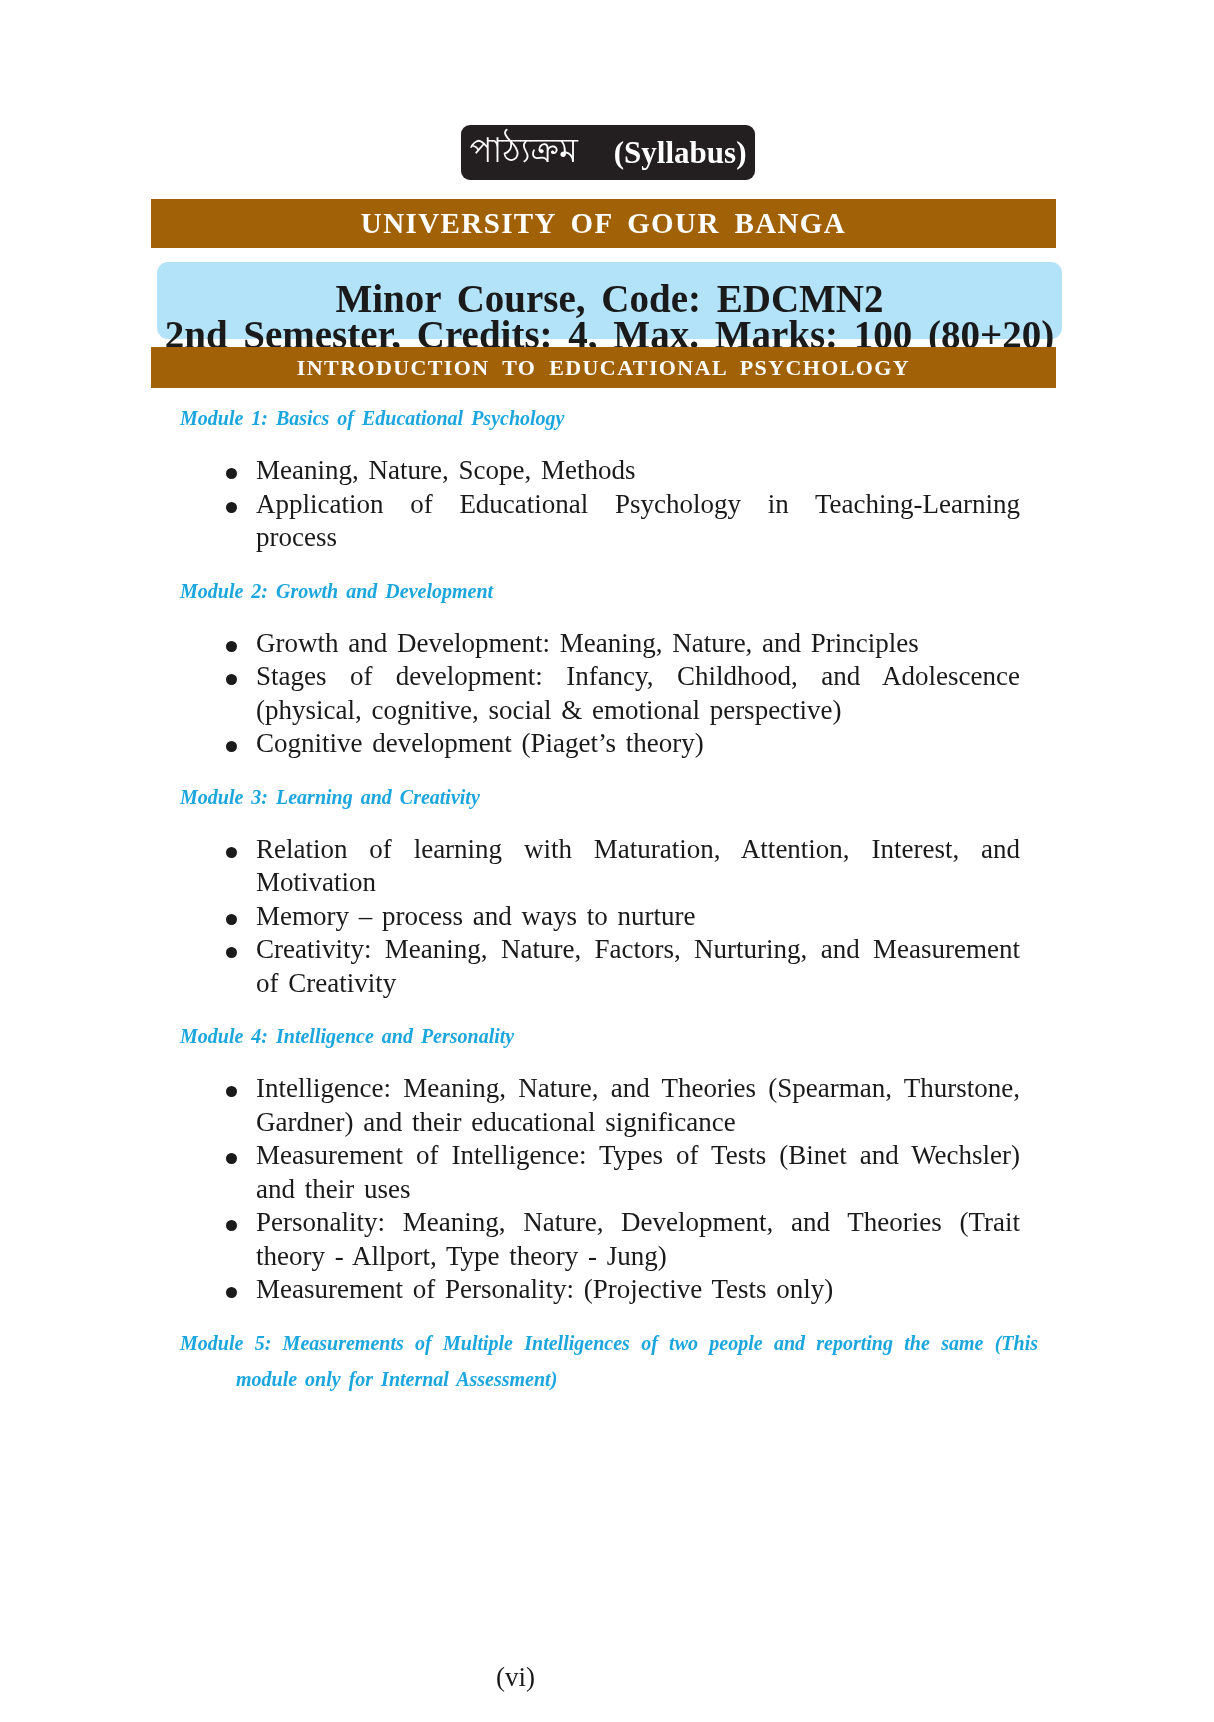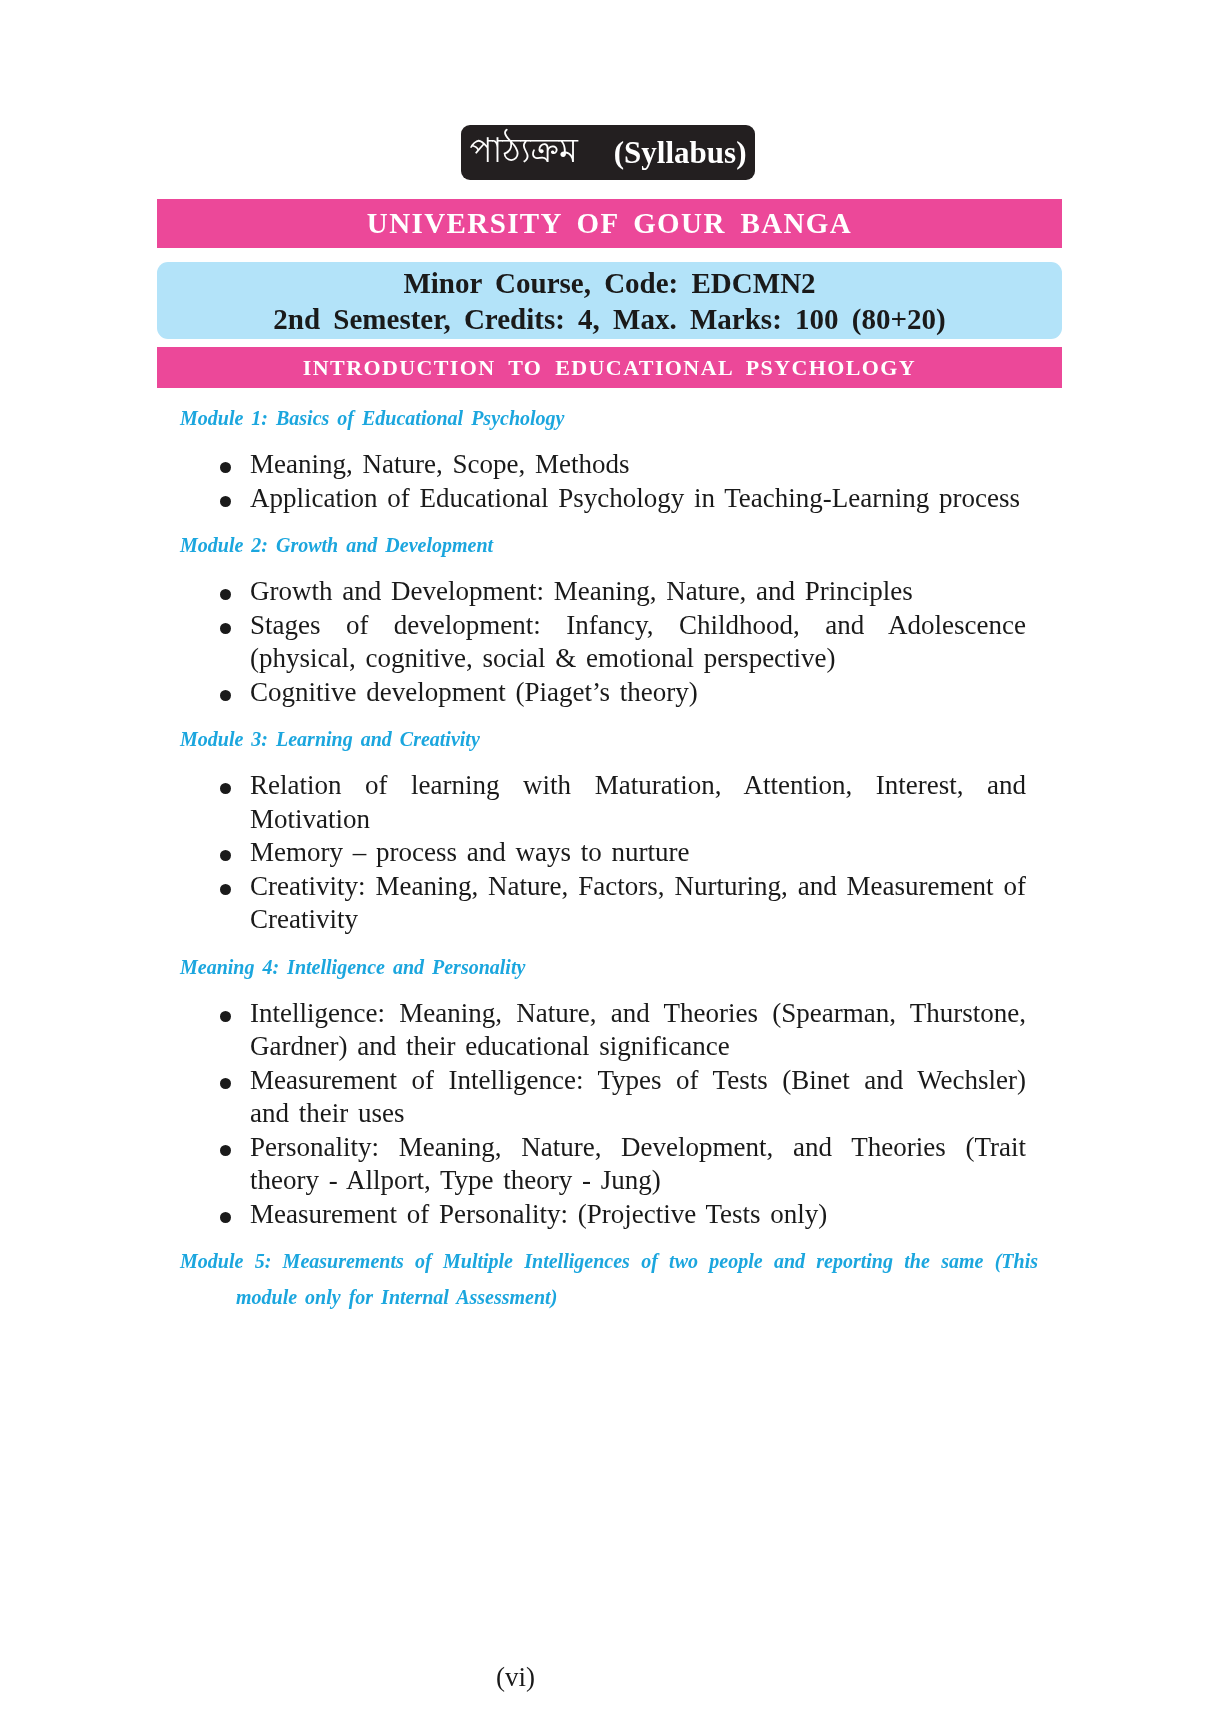--- a/index.html
+++ b/index.html
@@ -3,35 +3,35 @@
 <meta charset="utf-8">
 <style>
   html, body { margin: 0; padding: 0; background: #ffffff; }
   body { width: 1214px; height: 1722px; position: relative; overflow: hidden;
          font-family: "Liberation Serif", "DejaVu Serif", serif; color: #1a1a1a; }
   .badge { position: absolute; left: 461px; top: 125px; width: 294px; height: 55px;
            background: #231f20; border-radius: 9px; color: #fff;
            display: flex; align-items: center; justify-content: center;
            font-size: 31px; font-weight: bold; white-space: nowrap; gap: 28px; }
   .badge .bn { font-weight: normal; font-size: 34px; margin-right: 8px; }
-  .bar { position: absolute; left: 157px; width: 905px; background: #ec4899; color: #fff;
+  .bar { position: absolute; left: 151px; width: 905px; background: #a16207; color: #fff;
          font-weight: bold; display: flex; align-items: center; justify-content: center;
          letter-spacing: 1.4px; word-spacing: 6px; white-space: nowrap; }
   .bar1 { top: 199px; height: 49px; font-size: 29px; }
   .bar2 { top: 347px; height: 41px; font-size: 22px; }
   .infobox { position: absolute; left: 157px; top: 262px; width: 905px; height: 77px;
              background: #b3e3f9; border-radius: 11px; text-align: center;
-             font-weight: bold; font-size: 29px; line-height: 36px; padding-top: 3px;
+             font-weight: bold; font-size: 39px; line-height: 36px; padding-top: 19px;
              box-sizing: border-box; word-spacing: 6px; color: #1a1a1a; }
   .content { position: absolute; left: 180px; top: 400px; width: 858px; }
   .module { margin: 0 0 8px 0; }
   .mod-title { color: #1ba6de; font-style: italic; font-weight: bold; font-size: 20px;
                line-height: 36px; word-spacing: 3px; margin-bottom: 2px; }
   .mod-title.hang { padding-left: 56px; text-indent: -56px; text-align: justify; text-align-last: left; }
-  ul.items { list-style: none; margin: 12px; padding: 0 0 0 58px; }
+  ul.items { list-style: none; margin: 18px; padding: 0 0 0 58px; }
   ul.items li { position: relative; font-size: 27px; line-height: 33.5px; text-align: justify;
                 word-spacing: 3px; }
   ul.items li .dot { position: absolute; left: -30px; top: 14px; width: 11px; height: 11px;
                      background: #1a1a1a; border-radius: 50%; }
   .page-num { position: absolute; left: 0; width: 1031px; top: 1662px; text-align: center;
               font-size: 27px; }
 </style>
 </head>
 <body>
 
@@ -70,21 +70,21 @@
   <div class="module">
     <div class="mod-title">Module  3:  Learning  and  Creativity</div>
     <ul class="items">
       <li><span class="dot"></span><span>Relation of learning with Maturation, Attention, Interest, and Motivation</span></li>
       <li><span class="dot"></span><span>Memory – process and ways to nurture</span></li>
       <li><span class="dot"></span><span>Creativity: Meaning, Nature, Factors, Nurturing, and Measurement of Creativity</span></li>
     </ul>
   </div>
 
   <div class="module">
-    <div class="mod-title">Meaning  4:  Intelligence  and  Personality</div>
+    <div class="mod-title">Module  4:  Intelligence  and  Personality</div>
     <ul class="items">
       <li><span class="dot"></span><span>Intelligence: Meaning, Nature, and Theories (Spearman, Thurstone, Gardner) and their educational significance</span></li>
       <li><span class="dot"></span><span>Measurement of Intelligence: Types of Tests (Binet and Wechsler) and their uses</span></li>
       <li><span class="dot"></span><span>Personality: Meaning, Nature, Development, and Theories (Trait theory - Allport, Type theory - Jung)</span></li>
       <li><span class="dot"></span><span>Measurement of Personality: (Projective Tests only)</span></li>
     </ul>
   </div>
 
   <div class="module">
     <div class="mod-title hang">Module 5: Measurements of Multiple Intelligences of two people and reporting the same (This module only for Internal Assessment)</div>

